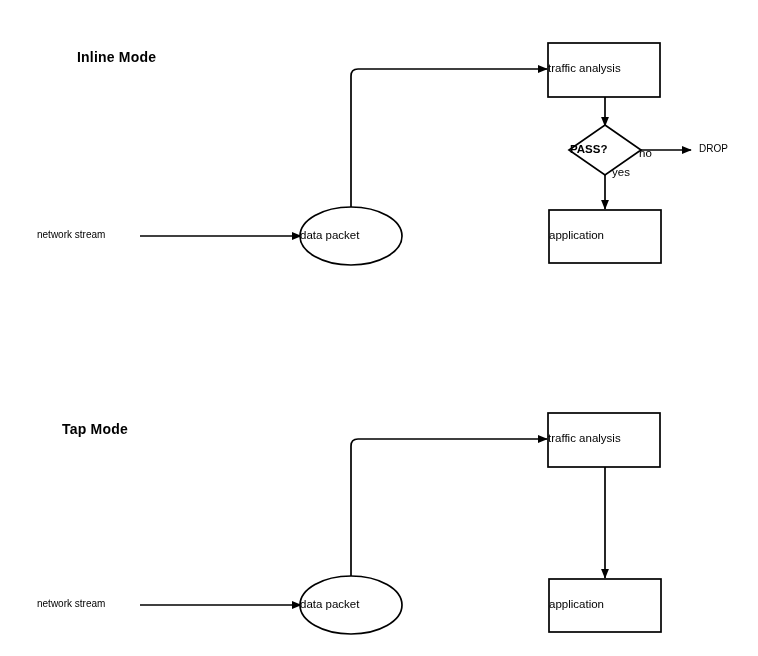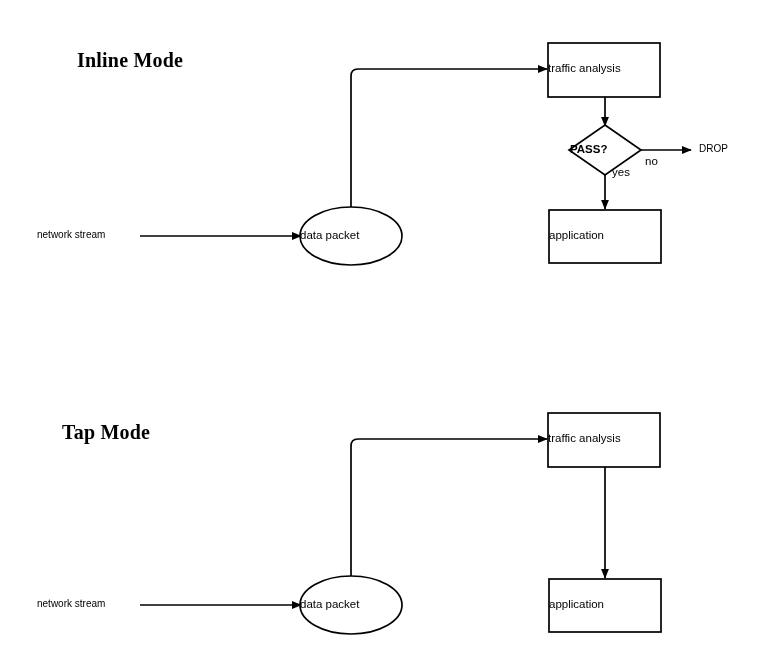--- a/index.html
+++ b/index.html
@@ -18,22 +18,22 @@
   }
   #diagram-canvas {
     position: absolute;
     left: 0;
     top: 0;
     width: 758px;
     height: 656px;
   }
   .section-title {
     position: absolute;
-    font-family: Liberation Serif, serif;
-    font-size: 20px;
+    font-family: Liberation Sans, sans-serif;
+    font-size: 14px;
     font-weight: bold;
     color: #000000;
     white-space: nowrap;
     letter-spacing: 0.2px;
   }
   .node-label {
     position: absolute;
     font-family: "Liberation Sans", sans-serif;
     font-size: 11.5px;
     color: #000000;
@@ -53,21 +53,21 @@
     font-size: 10px;
     color: #000000;
     white-space: nowrap;
   }
   .title-inline { left: 77px; top: 49px; }
   .title-tap    { left: 62px; top: 421px; }
 
   .lbl-ta-1  { left: 548px; top: 62px;  width: 112px; }
   .lbl-app-1 { left: 549px; top: 229px; width: 112px; }
   .lbl-pass  { left: 570px; top: 143px; width: 70px; font-weight: bold; }
-  .lbl-no    { left: 639px; top: 155px; margin-left: 6px; }
+  .lbl-no    { left: 639px; top: 147px; }
   .lbl-yes   { left: 612px; top: 166px; }
   .lbl-drop  { left: 699px; top: 143px; }
   .lbl-dp-1  { left: 300px; top: 229px; width: 102px; }
   .lbl-ns-1  { left: 37px;  top: 229px; }
 
   .lbl-ta-2  { left: 548px; top: 432px; width: 112px; }
   .lbl-app-2 { left: 549px; top: 598px; width: 112px; }
   .lbl-dp-2  { left: 300px; top: 598px; width: 102px; }
   .lbl-ns-2  { left: 37px;  top: 598px; }
 </style>

